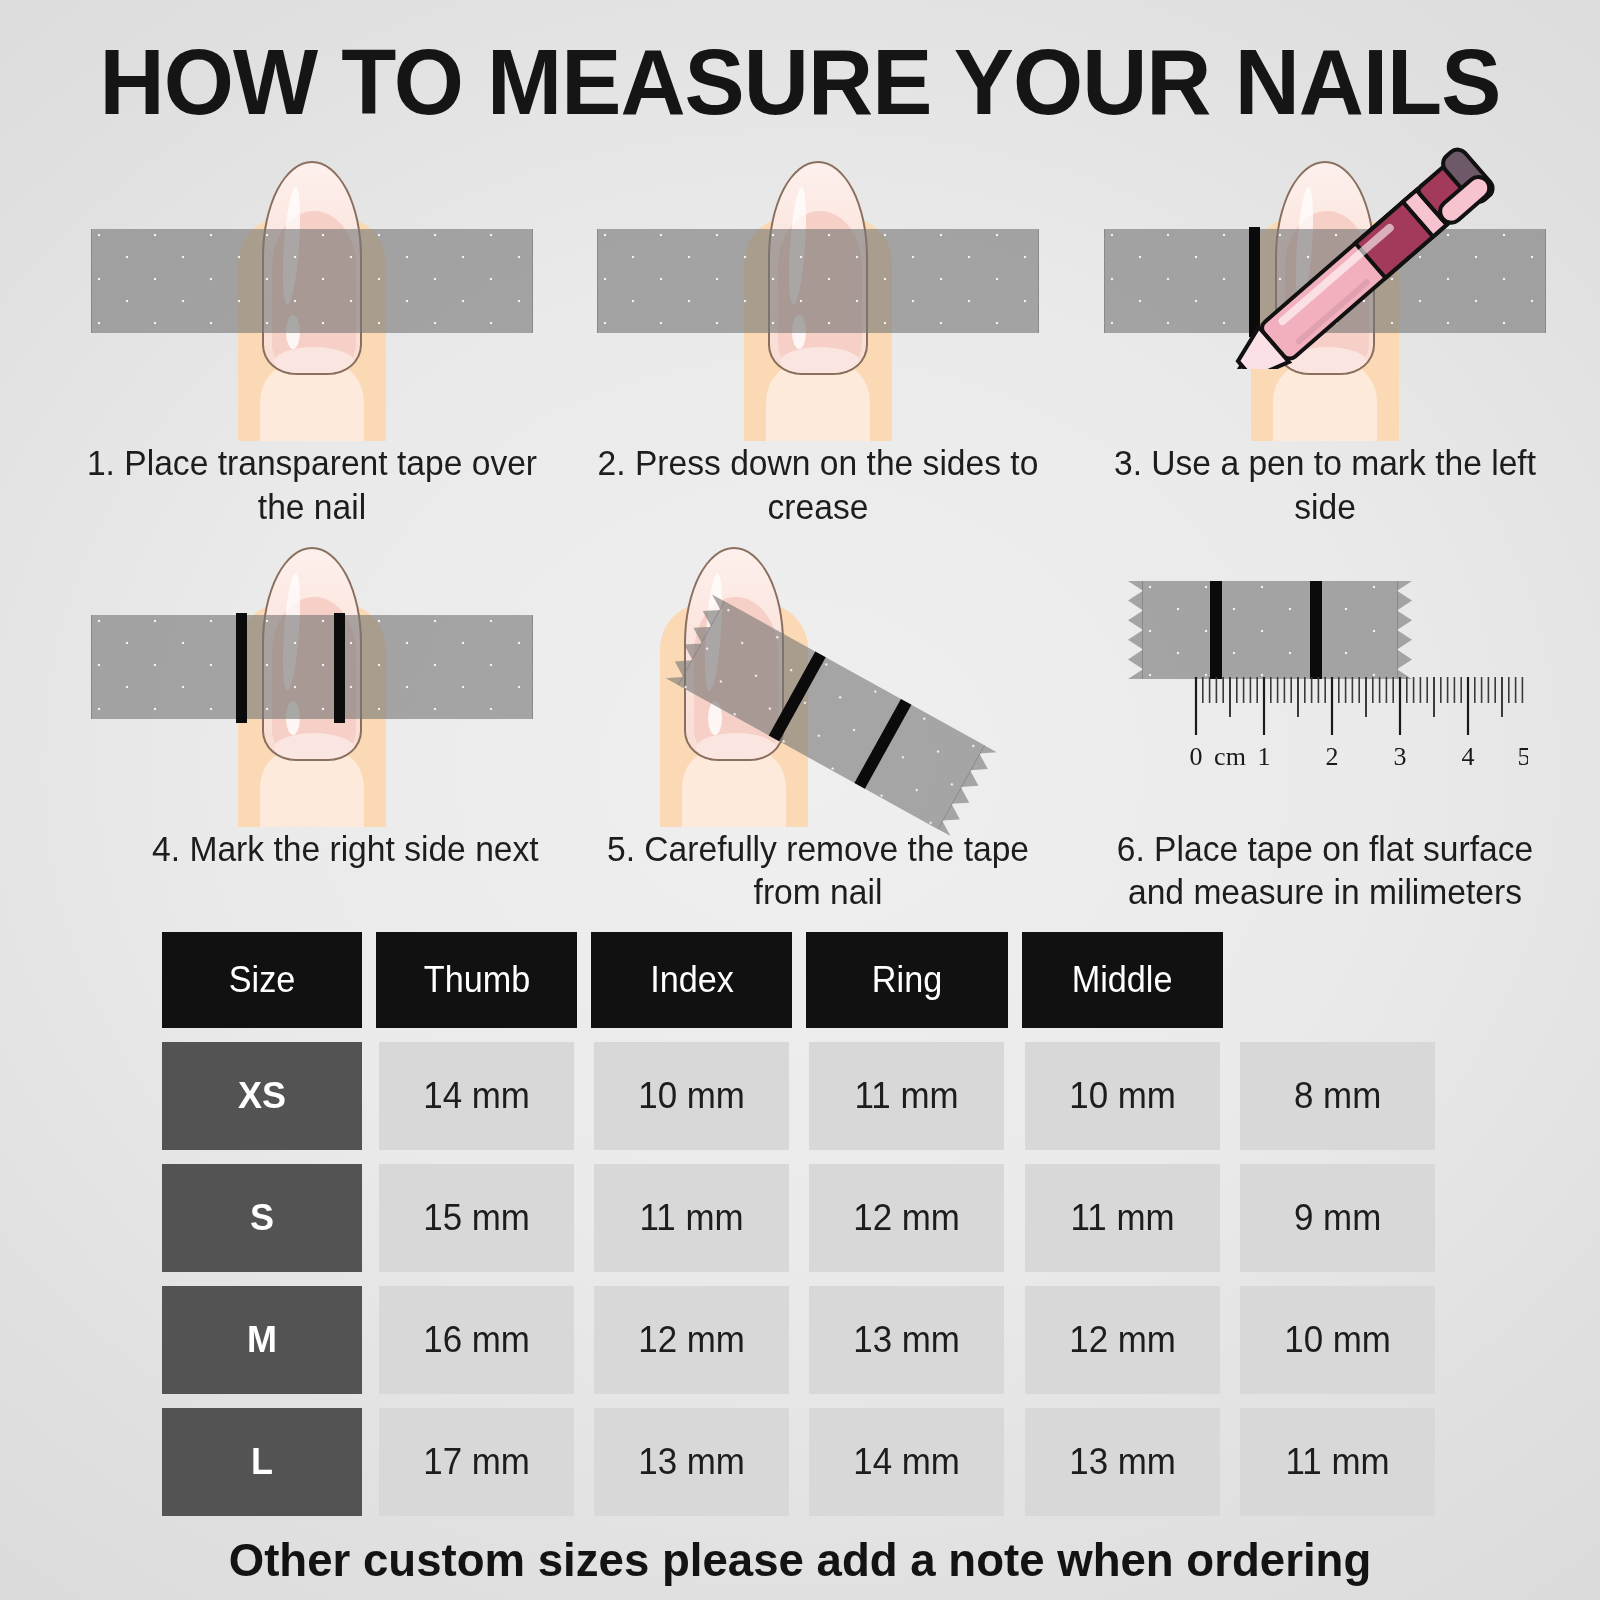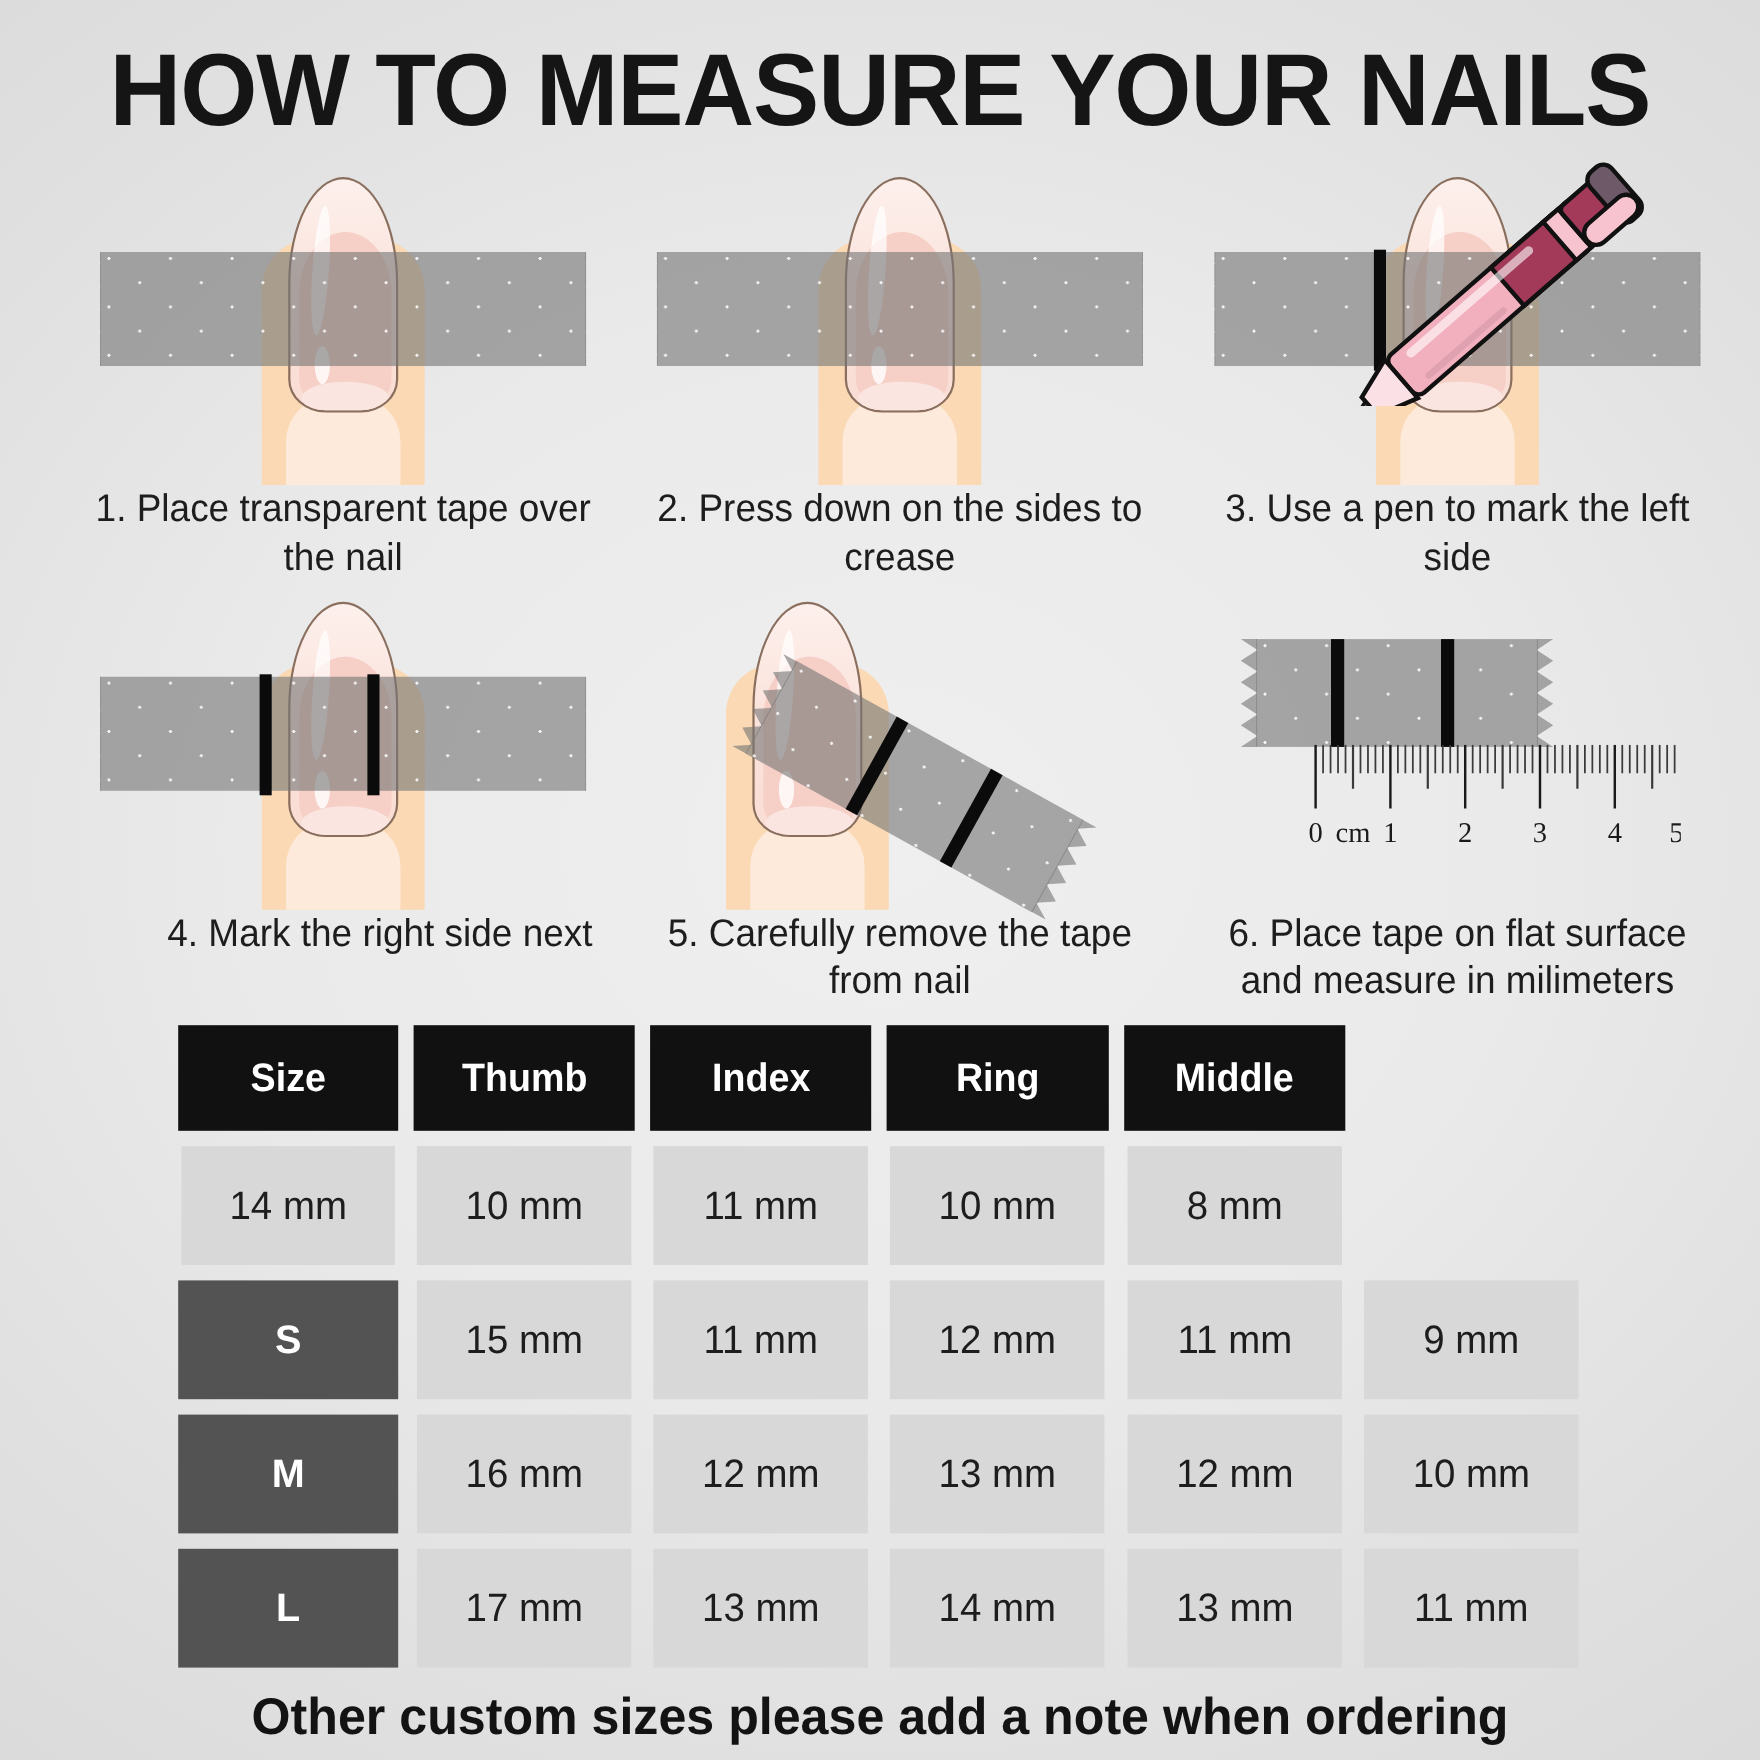--- a/index.html
+++ b/index.html
@@ -189,21 +189,21 @@
   }
   .trow {
     display: grid;
     grid-template-columns: 200px 1fr 1fr 1fr 1fr 1fr;
     gap: 14px;
     margin-bottom: 14px;
   }
   .th {
     background: #111111;
     color: #ffffff;
-    font-weight: 700;
+    font-weight: 400;
     font-size: 36px;
     height: 96px;
     display: flex;
     align-items: center;
     justify-content: center;
     transform: scaleX(1);
   }
   .th span { transform: scaleX(0.95); display: block; }
   .size-cell {
     background: #535353;
@@ -521,20 +521,21 @@
       </div>
     <div class="th">
         <span>Ring</span>
       </div>
     <div class="th">
         <span>Middle</span>
       </div>
   </div>
 
   <div class="trow">
+    <div class="size-cell">XS</div>
     <div class="td">14 mm</div>
     <div class="td">10 mm</div>
     <div class="td">11 mm</div>
     <div class="td">10 mm</div>
     <div class="td">8 mm</div>
   </div>
 
   <div class="trow">
     <div class="size-cell">S</div>
     <div class="td">15 mm</div>

